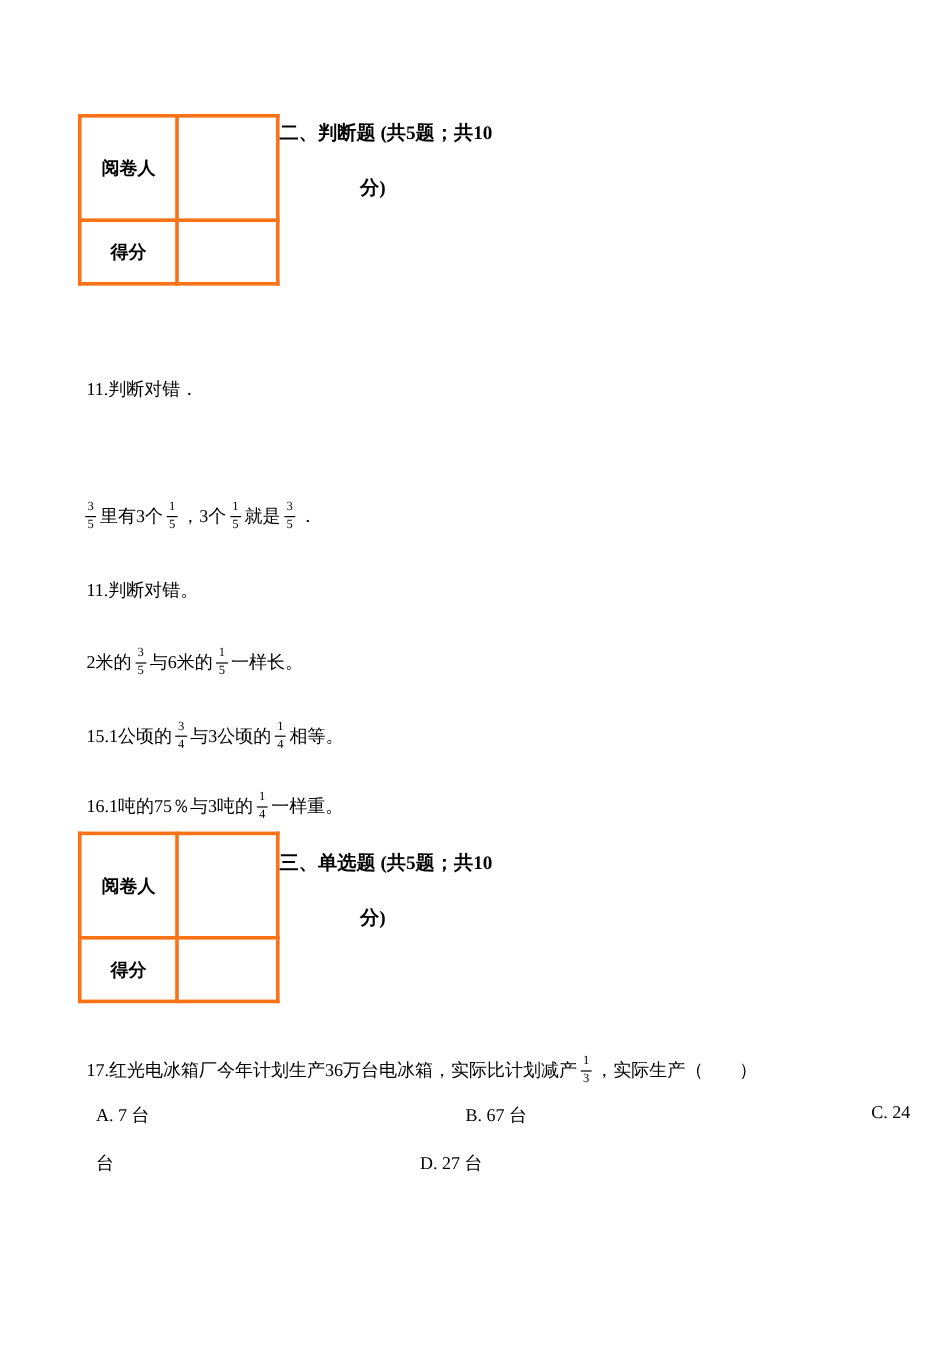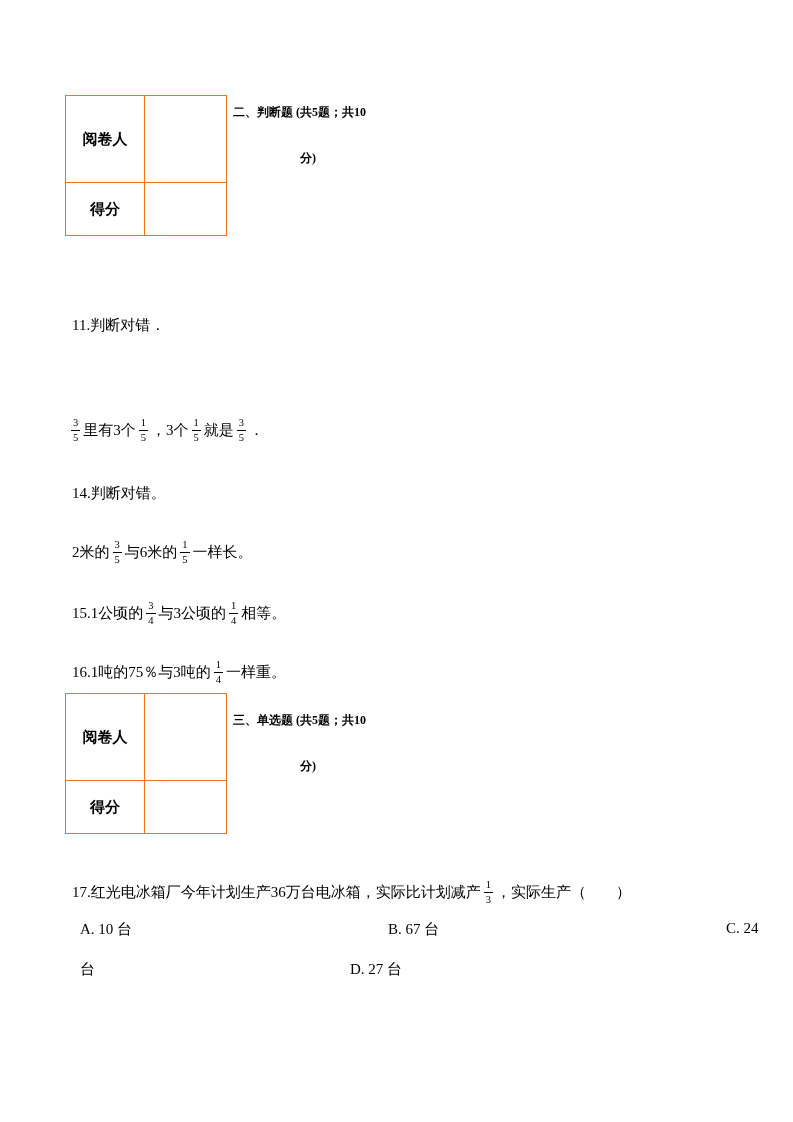--- a/index.html
+++ b/index.html
@@ -18,40 +18,40 @@
   }
 
   
   .score-table {
     position: absolute;
     left: 65px;
     border-collapse: collapse;
     table-layout: fixed;
   }
   .score-table td {
-    border: 1px solid #f97316;
+    border: 3px solid #f97316;
     padding: 0;
   }
   .score-table td.c1 { width: 78px; }
   .score-table td.c2 { width: 81px; }
   .score-table tr.r1 { height: 87px; }
   .score-table tr.r2 { height: 53px; }
   .label-cell {
     text-align: center;
     vertical-align: middle;
     font-weight: bold;
     font-size: 15px;
   }
 
   
   .sec-header {
     position: absolute;
     left: 233px;
     font-weight: bold;
-    font-size: 12px;
+    font-size: 16px;
     line-height: 20px;
     white-space: nowrap;
   }
   .sec-header .line2 {
     margin-left: 67px;
     margin-top: 26px;
   }
 
   
   .qline {
@@ -108,21 +108,21 @@
     </tbody>
   </table>
 
   <div class="sec-header" style="top:102px;">
     <div class="line1">二、判断题 (共5题；共10</div>
     <div class="line2">分)</div>
   </div>
 
   <div class="qline" style="top:314px;">11.判断对错．</div>
   <div class="qline" style="left:68px; top:418px;"><span class="frac"><span class="num">3</span><span class="den">5</span></span>里有3个<span class="frac"><span class="num">1</span><span class="den">5</span></span>，3个<span class="frac"><span class="num">1</span><span class="den">5</span></span>就是<span class="frac"><span class="num">3</span><span class="den">5</span></span>．</div>
-  <div class="qline" style="top:482px;">14.判断对错。</div>
+  <div class="qline" style="top:482px;">11.判断对错。</div>
   <div class="qline" style="top:540px;">2米的<span class="frac"><span class="num">3</span><span class="den">5</span></span>与6米的<span class="frac"><span class="num">1</span><span class="den">5</span></span>一样长。</div>
   <div class="qline" style="top:601px;">15.1公顷的<span class="frac"><span class="num">3</span><span class="den">4</span></span>与3公顷的<span class="frac"><span class="num">1</span><span class="den">4</span></span>相等。</div>
   <div class="qline" style="top:660px;">16.1吨的75％与3吨的<span class="frac"><span class="num">1</span><span class="den">4</span></span>一样重。</div>
 
   <table class="score-table" style="top:693px;">
     <tbody>
       <tr class="r1">
         <td class="c1 label-cell">阅卷人</td>
         <td class="c2"></td>
       </tr>
@@ -133,19 +133,19 @@
     </tbody>
   </table>
 
   <div class="sec-header" style="top:710px;font-family:Liberation Serif, serif;">
     <div class="line1">三、单选题 (共5题；共10</div>
     <div class="line2">分)</div>
   </div>
 
   <div class="qline" style="top:880px;">17.红光电冰箱厂今年计划生产36万台电冰箱，实际比计划减产<span class="frac"><span class="num">1</span><span class="den">3</span></span>，实际生产（　　）</div>
 
-  <div class="opt" style="left:80px; top:920px;">A. 10 台</div>
+  <div class="opt" style="left:80px; top:920px;">A. 7 台</div>
   <div class="opt" style="left:388px; top:920px;">B. 67 台</div>
   <div class="opt" style="left:726px; top:920px;">C. 24</div>
   <div class="opt" style="left:80px; top:960px;">台</div>
   <div class="opt" style="left:350px; top:960px;text-align:right;">D. 27 台</div>
 
 </div>
 
 </body></html>

